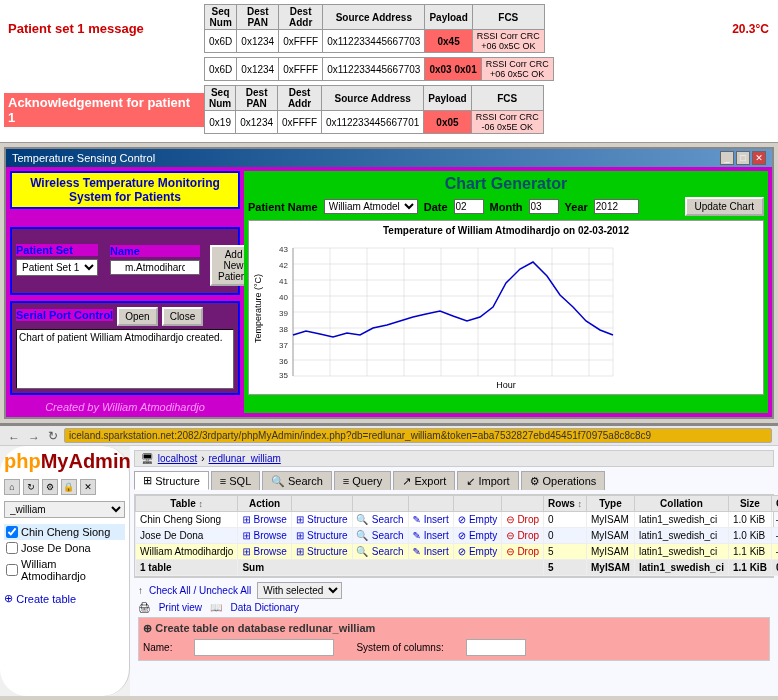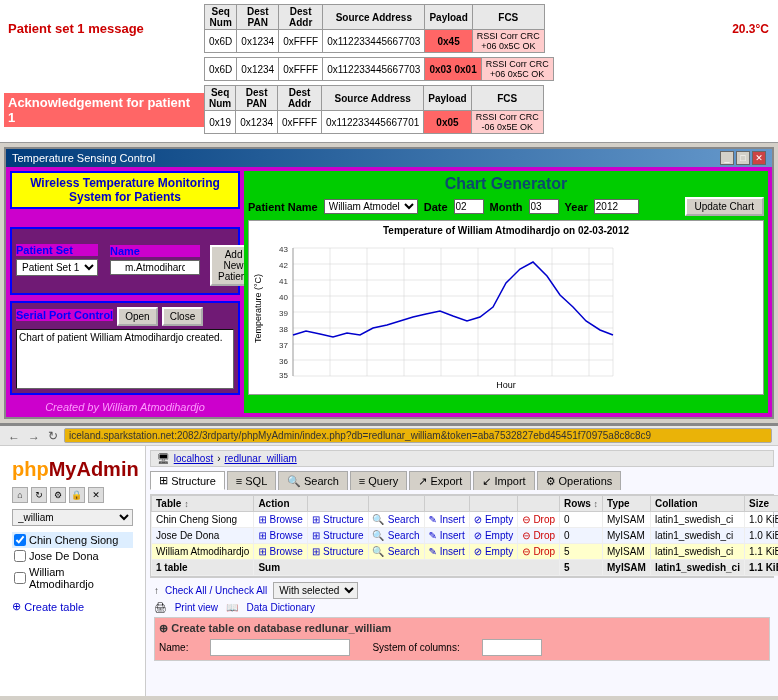--- a/index.html
+++ b/index.html
@@ -256,25 +256,26 @@
       font-size: 12px;
       cursor: pointer;
       color: #555;
       padding: 0 2px;
     }
     .pma-body {
       display: flex;
       min-height: 250px;
     }
     .pma-sidebar {
-      width: 146px;
+      width: 130px;
       background: #fff;
       border-right: 1px solid #ccc;
-      padding: 12px;
+      padding: 4px;
       flex-shrink: 0;
+      border-radius: 27px;
     }
     .pma-logo {
       font-size: 20px;
       font-weight: bold;
       margin-bottom: 6px;
     }
     .pma-logo span.php { color: #f90; }
     .pma-logo span.my { color: #900; }
     .pma-logo span.admin { color: #900; }
     .pma-sidebar-icons {
@@ -366,21 +367,21 @@
     }
     .pma-table {
       width: 100%;
       border-collapse: collapse;
       font-size: 10px;
     }
     .pma-table th {
       background: #e8e8e8;
       border: 1px solid #ccc;
       padding: 2px 4px;
-      text-align: left;
+      text-align: center;
       font-weight: bold;
       white-space: nowrap;
     }
     .pma-table td {
       border: 1px solid #eee;
       padding: 2px 4px;
       white-space: nowrap;
     }
     .pma-table tr:nth-child(even) { background: #f0f4ff; }
     .pma-table tr.highlight { background: #ffffcc; }

